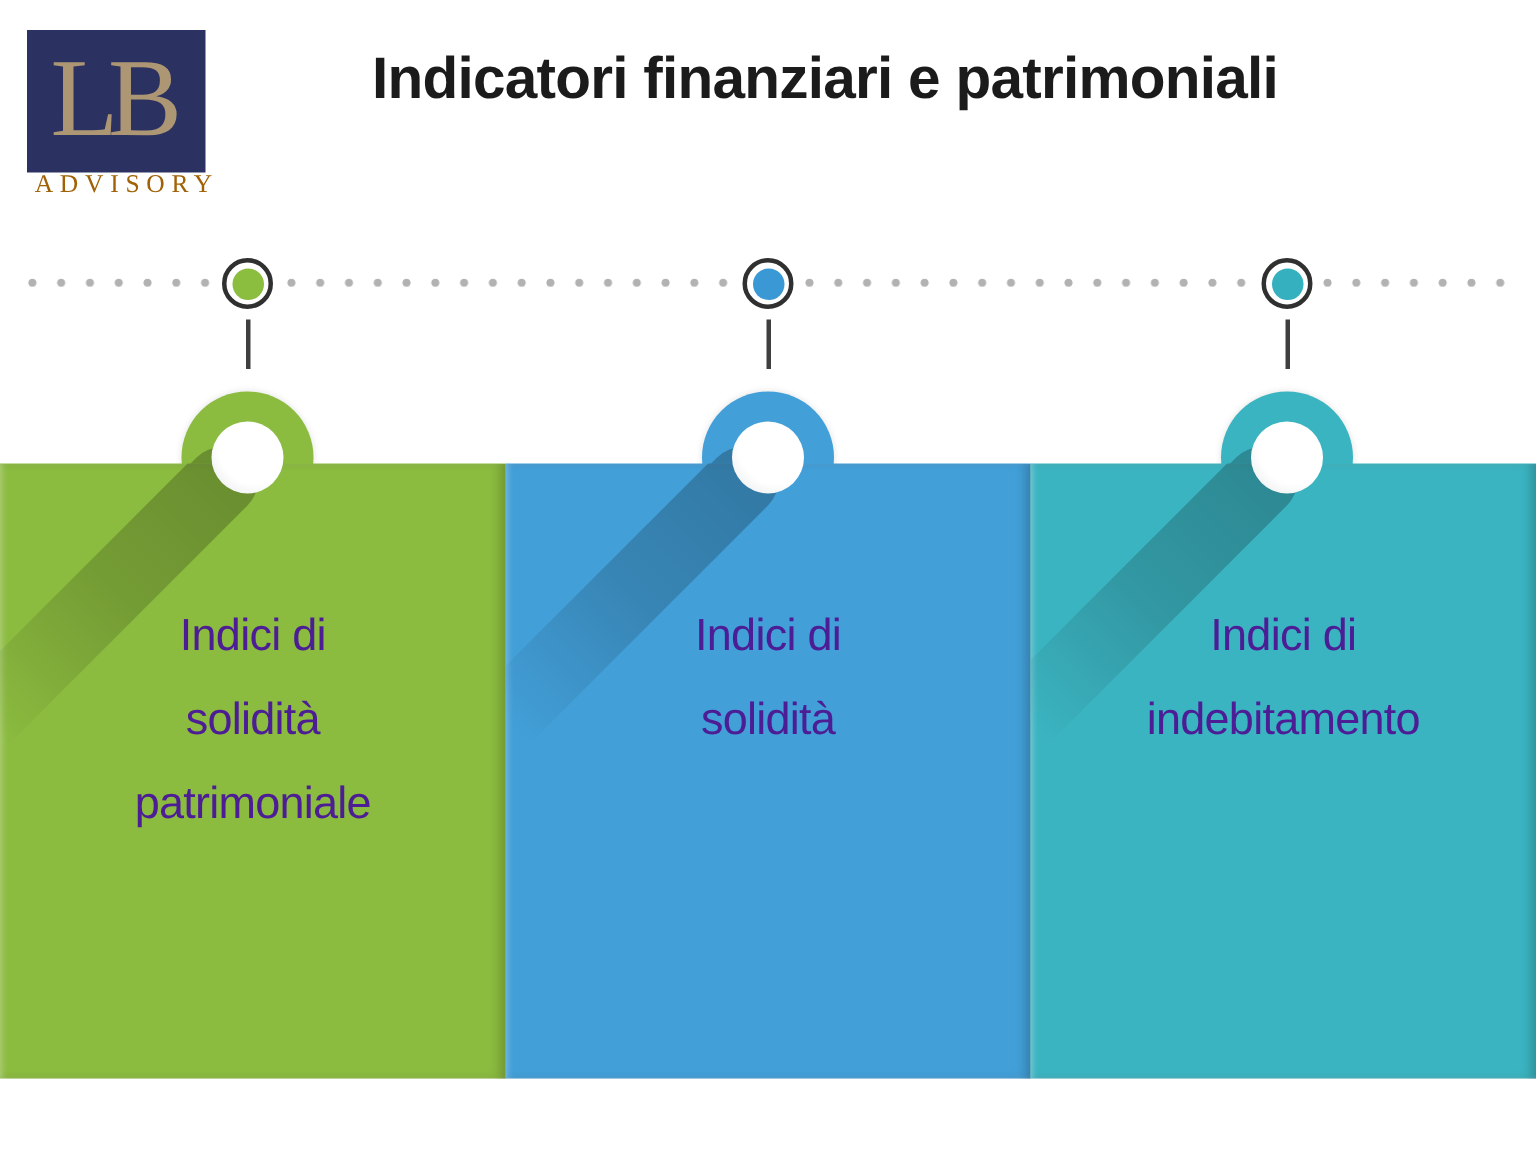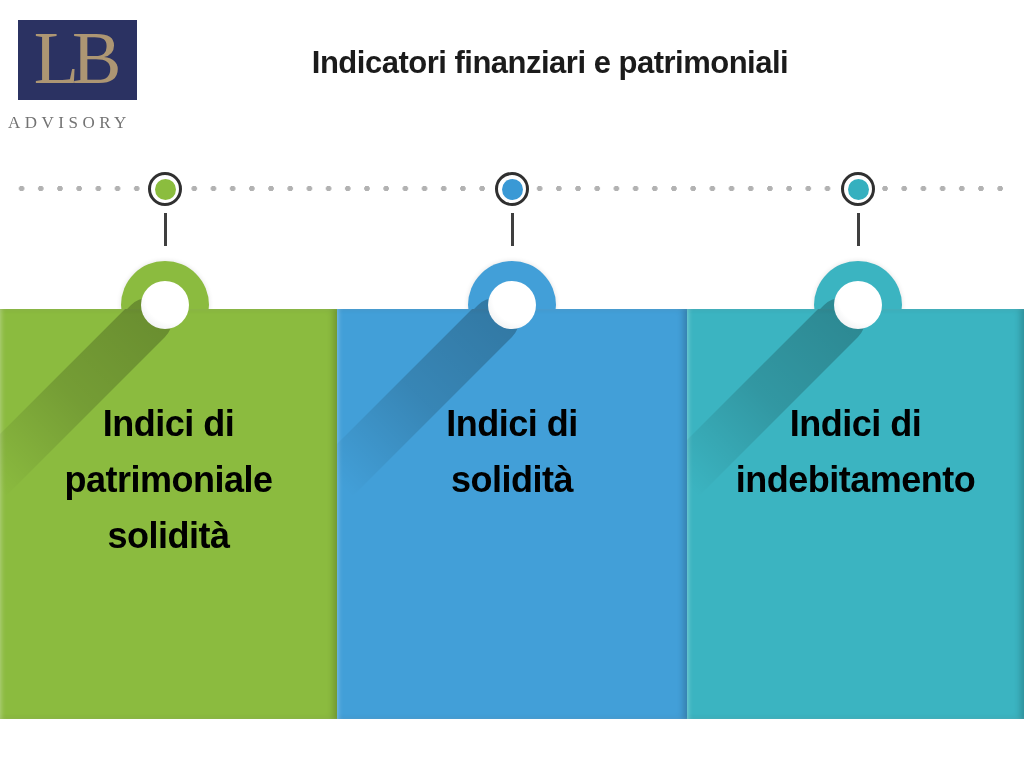--- a/index.html
+++ b/index.html
@@ -2,37 +2,37 @@
 <html><head>
 <meta charset="utf-8">
 <style>
   html,body{margin:0;padding:0;background:#ffffff;}
   .stage{
     position:relative;width:1024px;height:768px;background:#ffffff;
     font-family:"Liberation Sans","DejaVu Sans",sans-serif;overflow:hidden;
   }
   
   .logo-box{
-    position:absolute;left:18px;top:20px;width:119px;height:80px;
+    position:absolute;left:18px;top:20px;width:119px;height:95px;
     background:#2b3262;display:flex;align-items:center;justify-content:center;
   }
   .logo-monogram{
     font-family:"Liberation Serif","DejaVu Serif",serif;
     font-size:74px;line-height:74px;color:#ad9673;letter-spacing:-7px;
     padding-right:7px;padding-bottom:4px;
   }
   .logo-name{
-    position:absolute;left:8px;top:113px;width:138px;text-align:left;
+    position:absolute;left:8px;top:113px;width:138px;text-align:right;
     font-family:"Liberation Serif","DejaVu Serif",serif;
-    font-size:17px;color:#737373;letter-spacing:4.5px;
+    font-size:17px;color:#a16207;letter-spacing:4.5px;
   }
   
   .main-title{
-    position:absolute;left:130px;top:37px;width:840px;text-align:center;
-    font-weight:700;font-size:31px;line-height:51px;color:#1b1b1b;letter-spacing:-0.5px;
+    position:absolute;left:130px;top:27px;width:840px;text-align:center;
+    font-weight:700;font-size:39px;line-height:51px;color:#1b1b1b;letter-spacing:-0.5px;
   }
   
   .dotline{
     position:absolute;left:12px;top:184px;width:1000px;height:9px;
     background-image:radial-gradient(circle,#b2b2b2 2.5px,rgba(178,178,178,0) 2.9px);
     background-size:19.2px 9px;background-repeat:repeat-x;background-position:0 50%;
   }
   .ring{
     position:absolute;width:28px;height:28px;border:3px solid #303030;border-radius:50%;
     background:#ffffff;top:172px;display:flex;align-items:center;justify-content:center;
@@ -55,21 +55,21 @@
     background:linear-gradient(to right,rgba(0,0,0,0.25) 0%,rgba(0,0,0,0.16) 40%,rgba(0,0,0,0) 76%);
   }
   .bump .shade{left:44px;top:20px;}
   .card .shade{top:-30px;}
   .pinhole{
     position:absolute;top:281px;width:48px;height:48px;border-radius:50%;
     background:radial-gradient(circle at 62% 35%,#ffffff 58%,#e6e8ea 96%);
   }
   .card-text{
     position:relative;margin-top:87px;text-align:center;
-    font-weight:700;font-size:36px;line-height:56px;color:#000000;letter-spacing:-0.5px;
+    font-weight:400;font-size:30px;line-height:56px;color:#4c1d95;letter-spacing:-0.5px;
   }
   
   .col1 .ring{left:148px;} .col1 .connector{left:164px;}
   .col2 .ring{left:495px;} .col2 .connector{left:511px;}
   .col3 .ring{left:841px;} .col3 .connector{left:857px;}
   .bump1{left:121px;background:#8bbb3f;}
   .bump2{left:468px;background:#429fd8;}
   .bump3{left:814px;background:#3bb4c1;}
   .card1{left:0;width:337px;background:#8bbb3f;}
   .card2{left:337px;width:350px;background:#429fd8;}
@@ -115,22 +115,22 @@
     <div class="connector"></div>
   </div>
 
   <div class="bump bump1">
     <div class="shade"></div>
   </div>
   <div class="card card1">
     <div class="shade"></div>
     <div class="card-text">
       <div>Indici di</div>
+      <div>solidità</div>
       <div>patrimoniale</div>
-      <div>solidità</div>
     </div>
   </div>
   <div class="pinhole pin1"></div>
 
   <div class="bump bump2">
     <div class="shade"></div>
   </div>
   <div class="card card2">
     <div class="shade"></div>
     <div class="card-text">

